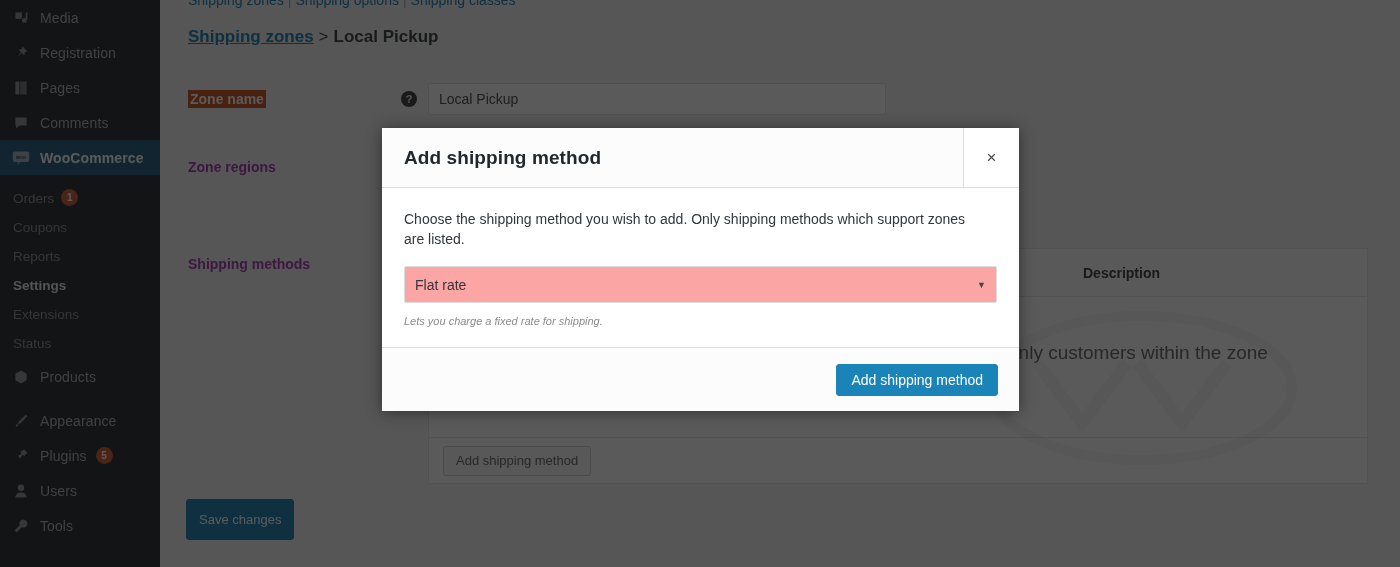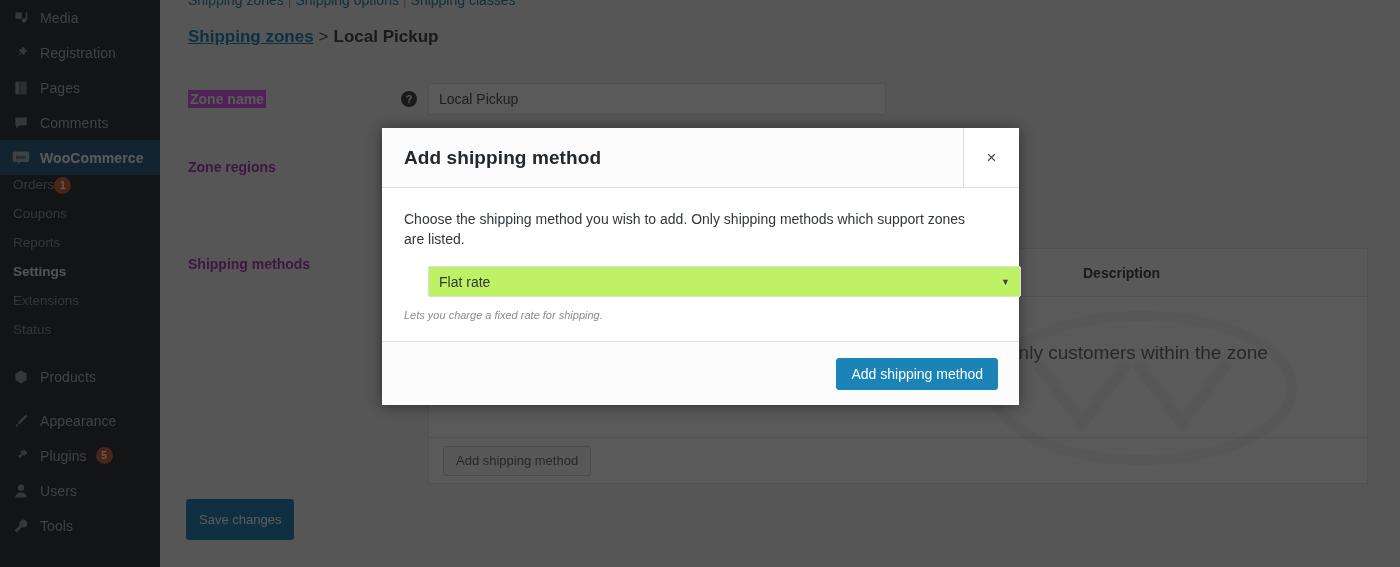--- a/index.html
+++ b/index.html
@@ -64,21 +64,22 @@
     width: 20px; height: 20px;
     display: flex; align-items: center; justify-content: center;
     flex: 0 0 20px;
     opacity: .78;
   }
   .menu-icon svg { display: block; }
 
   .submenu { background: #11151a; padding: 2px 0 8px 0; }
   .submenu-item {
     display: flex;
-    align-items: flex-start;
+    align-items: flex-end;
+    gap: 7px;
     height: 29px;
     padding-left: 13px;
     color: #7f8488;
     font-size: 13.5px;
     white-space: nowrap;
   }
   .submenu-item.active { color: #e6e7e8; font-weight: 700; }
 
   .badge {
     display: inline-flex;
@@ -130,21 +131,21 @@
   }
   .crumbs .arrow { color: #23282d; margin: 0 5px; font-weight: 400; }
   .f-label {
     position: absolute;
     font-size: 14px;
     font-weight: 600;
     color: #a21caf;
     white-space: nowrap;
   }
   .f-label.selected {
-    background: #d946ef;
+    background: #c2410c;
     color: #fff;
     padding: 1px 2px;
   }
   .help-tip {
     position: absolute;
     width: 16px; height: 16px;
     border-radius: 50%;
     background: #2b2b2b;
     color: #f1f1f1;
     font-size: 11px;
@@ -302,28 +303,27 @@
     border-bottom: 1px solid #ddd;
   }
   .modal-desc {
     font-size: 14px;
     color: #32373c;
     line-height: 1.4;
     margin-bottom: 17px;
   }
   .select-wrap {
     position: relative;
-    width: 593px; height: 31px;
+    width: 593px; height: 37px;
     border: 1px solid #ddd;
     border-radius: 2px;
-    background: #bef264;
+    background: #fca5a5;
     display: flex;
     align-items: center;
     padding: 0 10px;
-    margin-left: 24px;
   }
   .select-value { font-size: 14px; color: #32373c; }
   .select-caret {
     position: absolute;
     right: 10px; top: 50%;
     transform: translateY(-50%);
     font-size: 9px;
     color: #444;
   }
   .select-hint {

